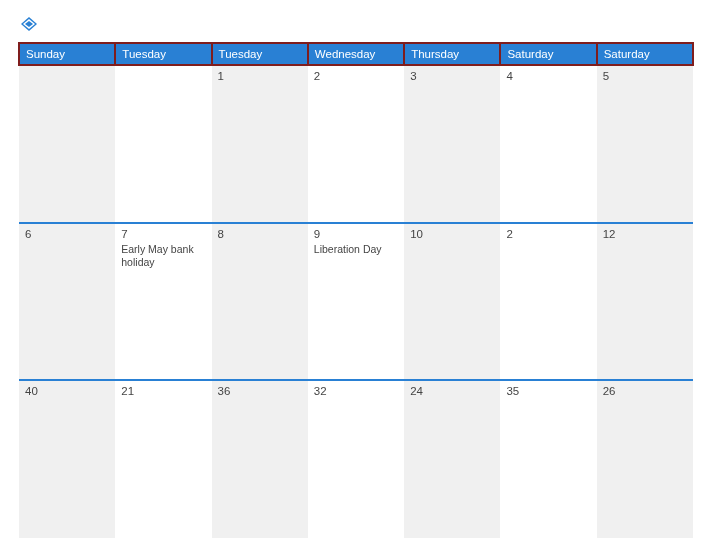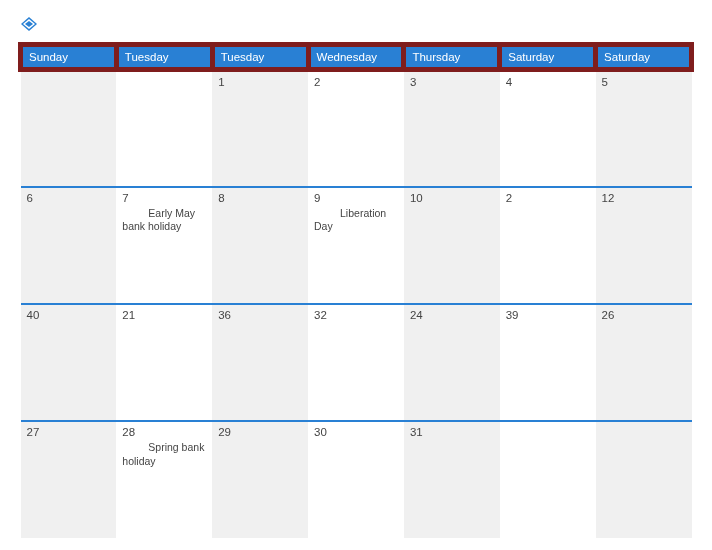--- a/index.html
+++ b/index.html
@@ -60,21 +60,21 @@
       border-collapse: collapse;
       flex: 1;
     }
     .calendar-table thead tr th {
       background-color: #2980d4;
       color: #fff;
       font-size: 11.5px;
       font-weight: normal;
       padding: 4px 6px;
       text-align: left;
-      border: 5px solid #7f1d1d;
+      border: 2px solid #7f1d1d;
     }
     .calendar-table tbody tr {
       border-top: 2px solid #2980d4;
     }
     .calendar-table tbody tr td {
       vertical-align: top;
       padding: 4px 6px 4px 6px;
       font-size: 11px;
       color: #444;
       border-left: none;
@@ -90,21 +90,20 @@
     .day-number {
       font-size: 11.5px;
       color: #444;
       display: block;
       margin-bottom: 3px;
     }
     .event {
       font-size: 10.5px;
       color: #444;
       line-height: 1.3;
-      margin-left: 26px;
     }
   </style>
 </head>
 <body>
 
 <div class="page">
 
   <div class="header">
     <div class="logo">
 
@@ -186,38 +185,21 @@
           <td>
             <span class="day-number">36</span>
           </td>
           <td>
             <span class="day-number">32</span>
           </td>
           <td>
             <span class="day-number">24</span>
           </td>
           <td>
-            <span class="day-number">39</span>
+            <span class="day-number">35</span>
           </td>
           <td>
             <span class="day-number">26</span>
           </td>
-        </tr>
-        <tr>
-          <td>
-            <span class="day-number">27</span>
-          </td>
-          <td><span class="day-number">28</span><span class="event">Spring bank holiday</span></td>
-          <td>
-            <span class="day-number">29</span>
-          </td>
-          <td>
-            <span class="day-number">30</span>
-          </td>
-          <td>
-            <span class="day-number">31</span>
-          </td>
-          <td></td>
-          <td></td>
         </tr>
       </tbody>
   </table>
 </div>
 
 </body></html>

